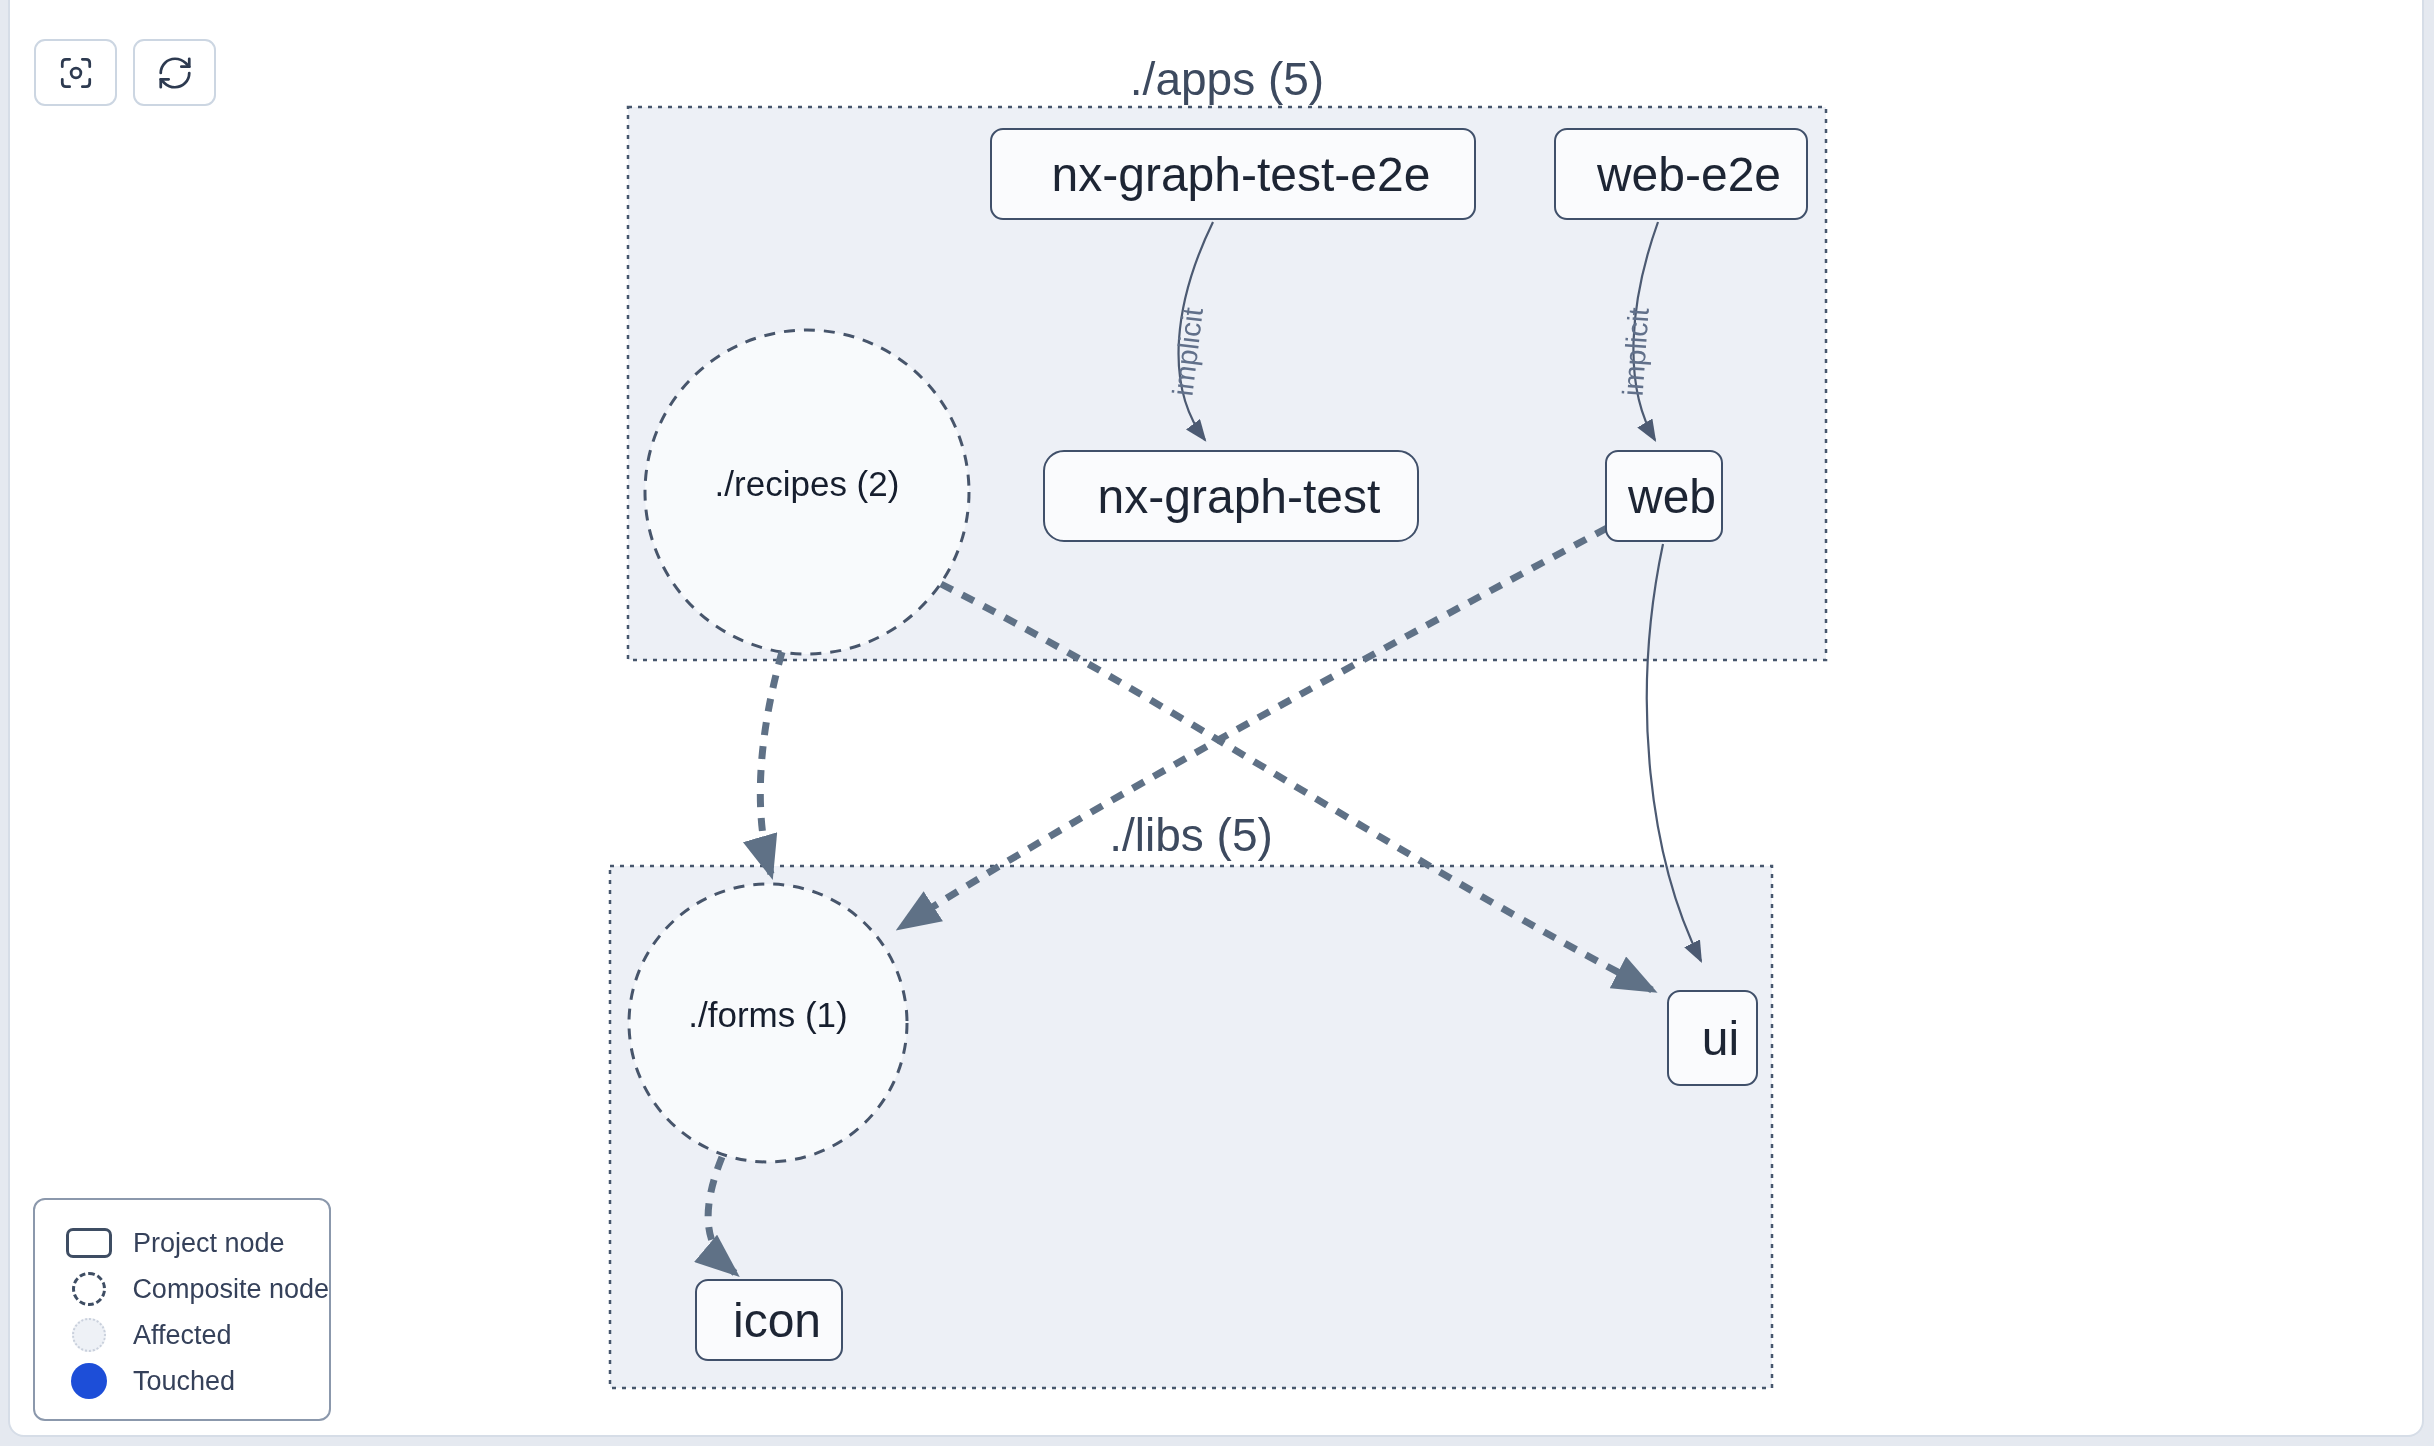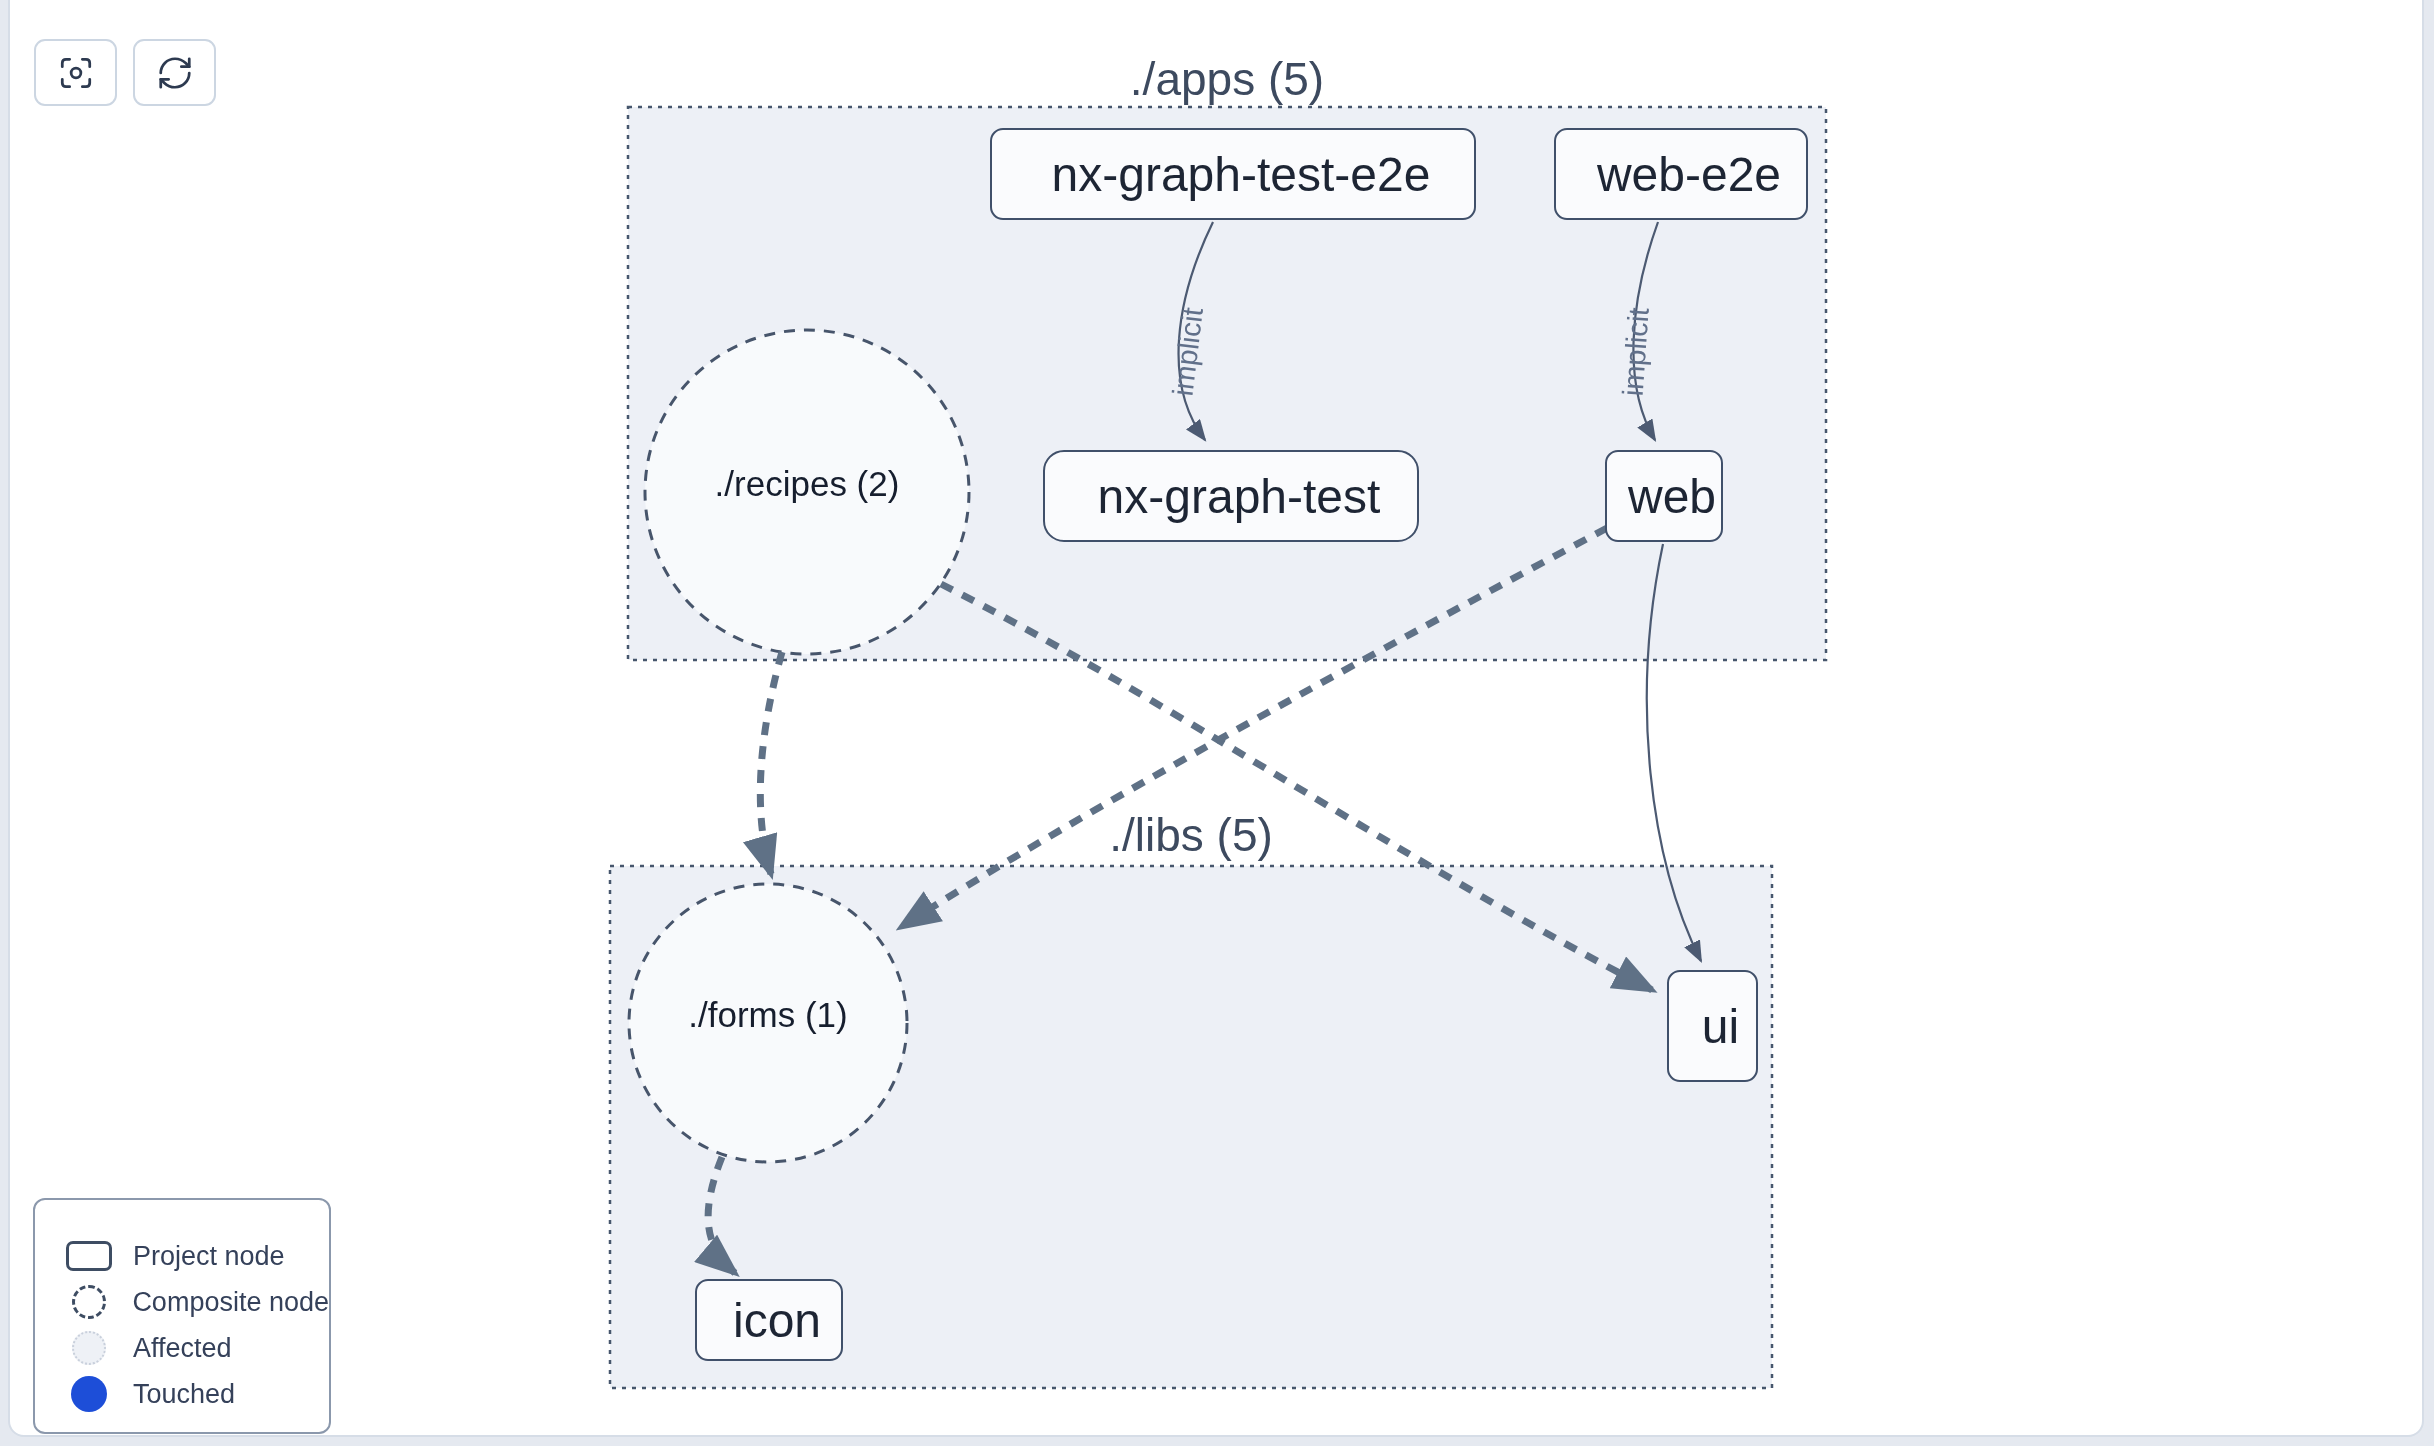--- a/index.html
+++ b/index.html
@@ -40,21 +40,21 @@
     position:absolute;z-index:3;box-sizing:border-box;
     background:#fafbfd;border:2px solid #40506a;border-radius:13px;
     display:flex;align-items:center;justify-content:center;
     font-size:48px;color:#1d2534;cursor:pointer;padding-left:16px;
   }
 
   
   .legend{
     position:absolute;left:33px;top:1198px;width:298px;z-index:5;
     background:#ffffff;border:2px solid #8b98ac;border-radius:12px;
-    box-sizing:border-box;padding:33px 0 15px 0;
+    box-sizing:border-box;padding:20px 0 15px 0;
   }
   .legend-row{display:flex;align-items:center;height:46px;}
   .legend-icon-cell{width:64px;margin-left:22px;display:flex;align-items:center;justify-content:center;}
   .legend-label{font-size:27px;color:#35415a;margin-left:12px;white-space:nowrap;}
   .li-project{width:46px;height:30px;border:3px solid #3e4d63;border-radius:7px;box-sizing:border-box;background:#fff;}
   .li-composite{width:34px;height:34px;border:3px dashed #3e4d63;border-radius:50%;box-sizing:border-box;background:#fff;}
   .li-affected{width:34px;height:34px;border:2px dotted #c9d0dc;border-radius:50%;box-sizing:border-box;background:#eef1f6;}
   .li-touched{width:36px;height:36px;border-radius:50%;background:#1d4ed8;}
 </style>
 </head>
@@ -122,21 +122,21 @@
 </div>
 <div class="node" style="left:1554px;top:128px;width:254px;height:92px;">
   <span>web-e2e</span>
 </div>
 <div class="node" style="left:1043px;top:450px;width:376px;height:92px;border-radius:21px;">
   <span>nx-graph-test</span>
 </div>
 <div class="node" style="left:1605px;top:450px;width:118px;height:92px;">
   <span>web</span>
 </div>
-<div class="node" style="left:1667px;top:970px;width:91px;height:112px;">
+<div class="node" style="left:1667px;top:990px;width:91px;height:96px;">
   <span>ui</span>
 </div>
 <div class="node" style="left:695px;top:1279px;width:148px;height:82px;">
   <span>icon</span>
 </div>
 
 <div class="legend">
   <div class="legend-row">
     <div class="legend-icon-cell">
         <div class="li-project"></div>

